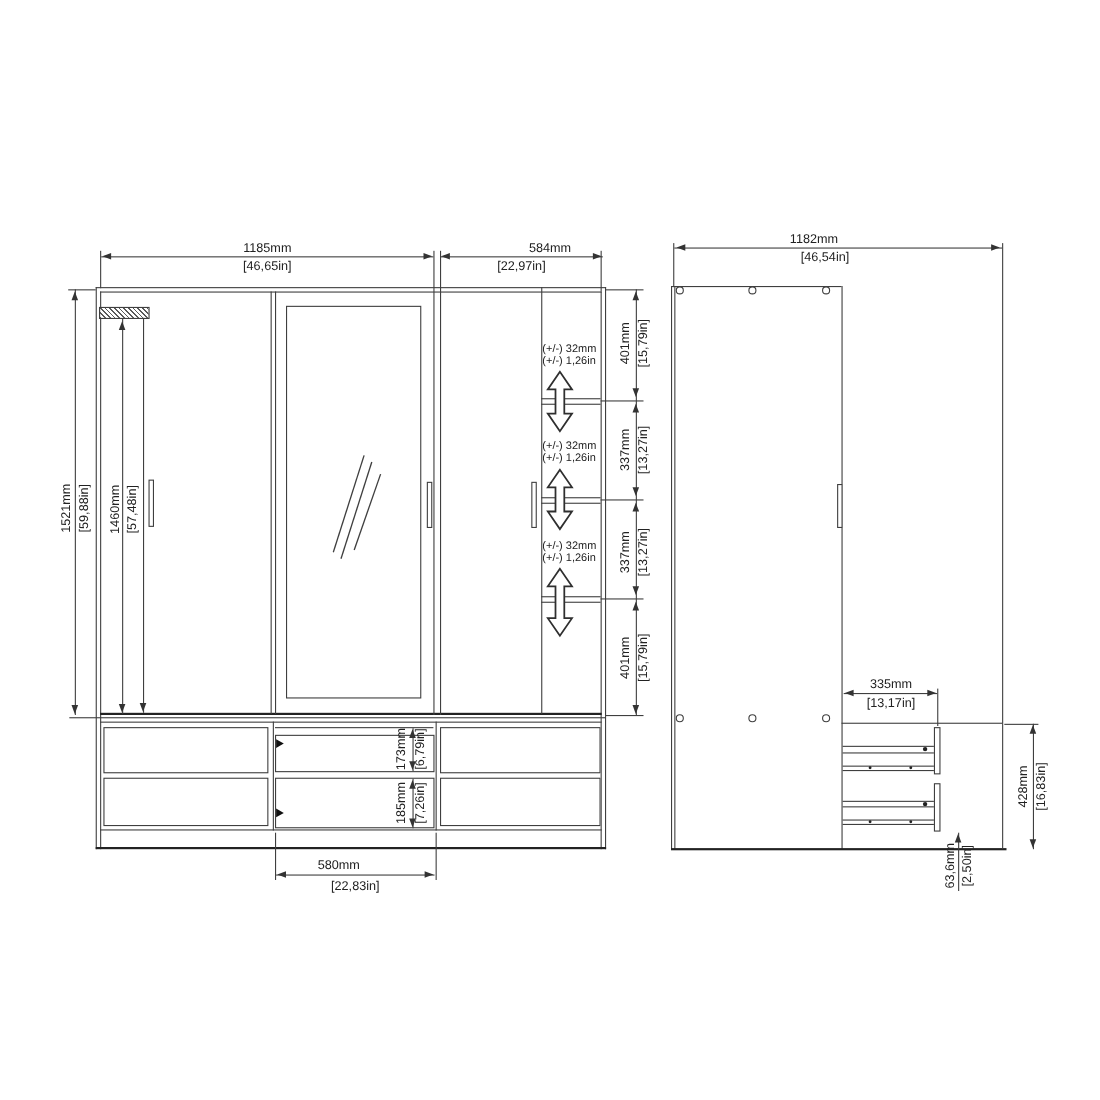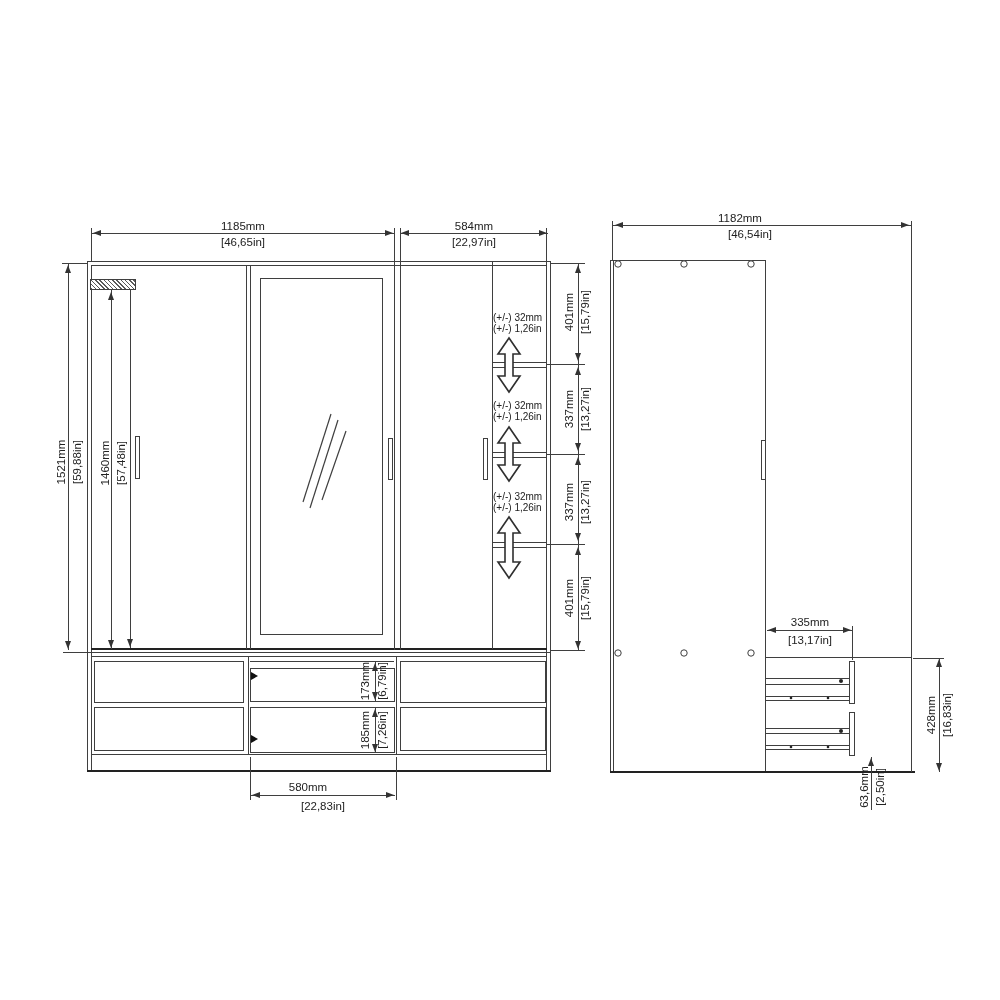--- a/index.html
+++ b/index.html
@@ -21,21 +21,21 @@
 <body>
 
 <div id="stage">
 
   <div class="ln" style="left:92px;top:233px;width:302px;height:1px"></div>
   <div class="ln" style="left:400px;top:233px;width:148px;height:1px"></div>
   <div class="ln" style="left:91px;top:228px;width:1px;height:34px"></div>
   <div class="ln" style="left:546px;top:228px;width:1px;height:37px"></div>
   <div class="lbl" style="left:243px;top:226px">1185mm</div>
   <div class="lbl" style="left:243px;top:242px">[46,65in]</div>
-  <div class="lbl" style="left:474px;top:226px">584mm</div>
+  <div class="lbl" style="left:500px;top:226px">584mm</div>
   <div class="lbl" style="left:474px;top:242px">[22,97in]</div>
 
   <div class="ln" style="left:87px;top:261px;width:1px;height:511px"></div>
   <div class="ln" style="left:91px;top:265px;width:1px;height:507px"></div>
   <div class="ln" style="left:546px;top:265px;width:1px;height:507px"></div>
   <div class="ln" style="left:550px;top:261px;width:1px;height:511px"></div>
   <div class="ln" style="left:87px;top:261px;width:464px;height:1px"></div>
   <div class="ln" style="left:91px;top:265px;width:456px;height:1px"></div>
   <div class="ln2" style="left:91px;top:648px;width:456px;height:2px"></div>
   <div class="ln" style="left:63px;top:652px;width:487px;height:1px"></div>

